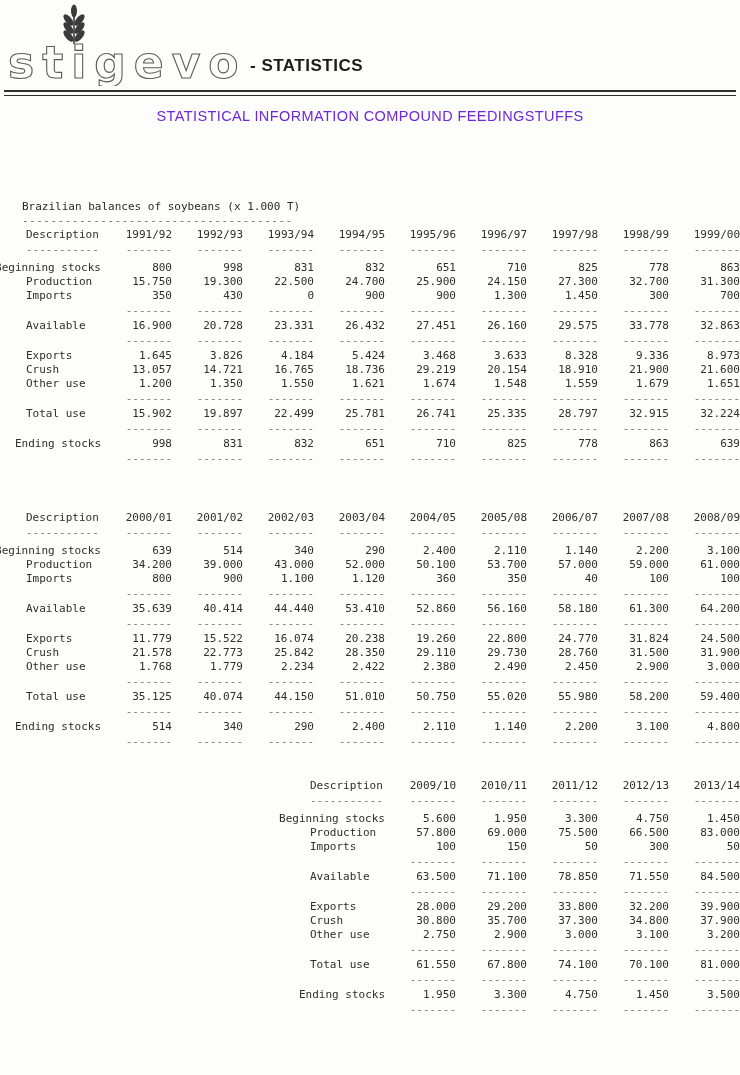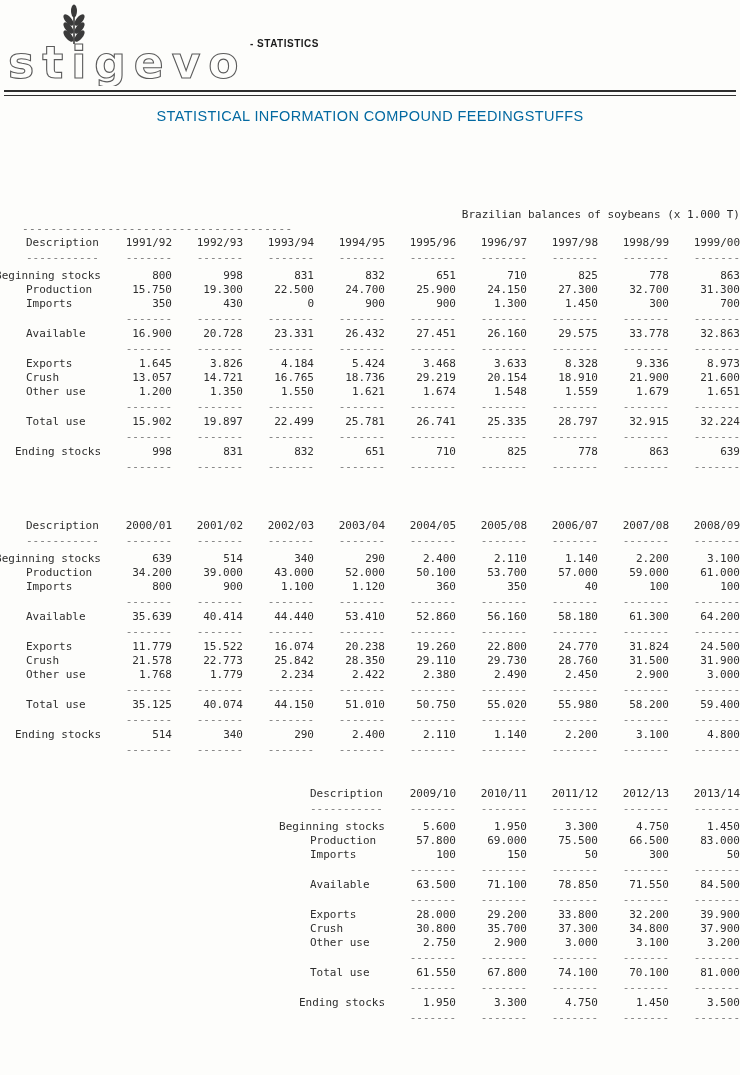--- a/index.html
+++ b/index.html
@@ -9,40 +9,40 @@
     background:#fdfdfb;
     overflow:hidden;
     font-family:"DejaVu Sans Mono","Liberation Mono",monospace;
     color:#2e2e2e;
     box-sizing:border-box;
   }
   
   .letterhead{position:relative;height:90px;border-radius:9px;}
   .logo-svg{position:absolute;left:8px;top:2px;}
   .logo-suffix{
-    position:absolute;left:250px;top:38px;
+    position:absolute;left:250px;top:56px;
     font-family:"Liberation Sans","DejaVu Sans",sans-serif;
-    font-weight:bold;font-size:10px;letter-spacing:.5px;color:#1c1c1c;
+    font-weight:bold;font-size:17px;letter-spacing:.5px;color:#1c1c1c;
     white-space:nowrap;
   }
   .double-rule{
     height:3px;margin:0 4px;
     border-top:2.5px solid #2f2f2f;
     border-bottom:1.5px solid #2f2f2f;
   }
   
   .page-title{
-    margin:12px 0 12px 0;
+    margin:12px 0 4px 0;
     text-align:center;
     font-family:"Liberation Sans","DejaVu Sans",sans-serif;
-    font-weight:400;font-size:14.5px;letter-spacing:.4px;color:#0369a1;
+    font-weight:400;font-size:14.5px;letter-spacing:.4px;color:#6d28d9;
   }
   
   .content{padding:72px 0 0 22px;font-size:11px;line-height:14px;}
-  .subtitle{white-space:nowrap;color:#2a2a2a;text-align:right;}
+  .subtitle{white-space:nowrap;color:#2a2a2a;}
   .subtitle-underline{white-space:nowrap;color:#6e6e6e;letter-spacing:.5px;}
   .period-label{margin:20px 0 7px 178px;color:#2a2a2a;}
   
   .btable{margin:0;}
   .btable:nth-child(1){margin-bottom:45px;}
   .btable:nth-child(2){margin-bottom:30px;}
   .trow{display:flex;height:14px;line-height:14px;white-space:nowrap;justify-content:flex-end;}
   .trow .lc{flex:0 0 75px;text-align:left;overflow:visible;}
   .trow .vc{flex:0 0 71px;text-align:right;}
   .trow.dash{color:#777;margin:1px 0;}

